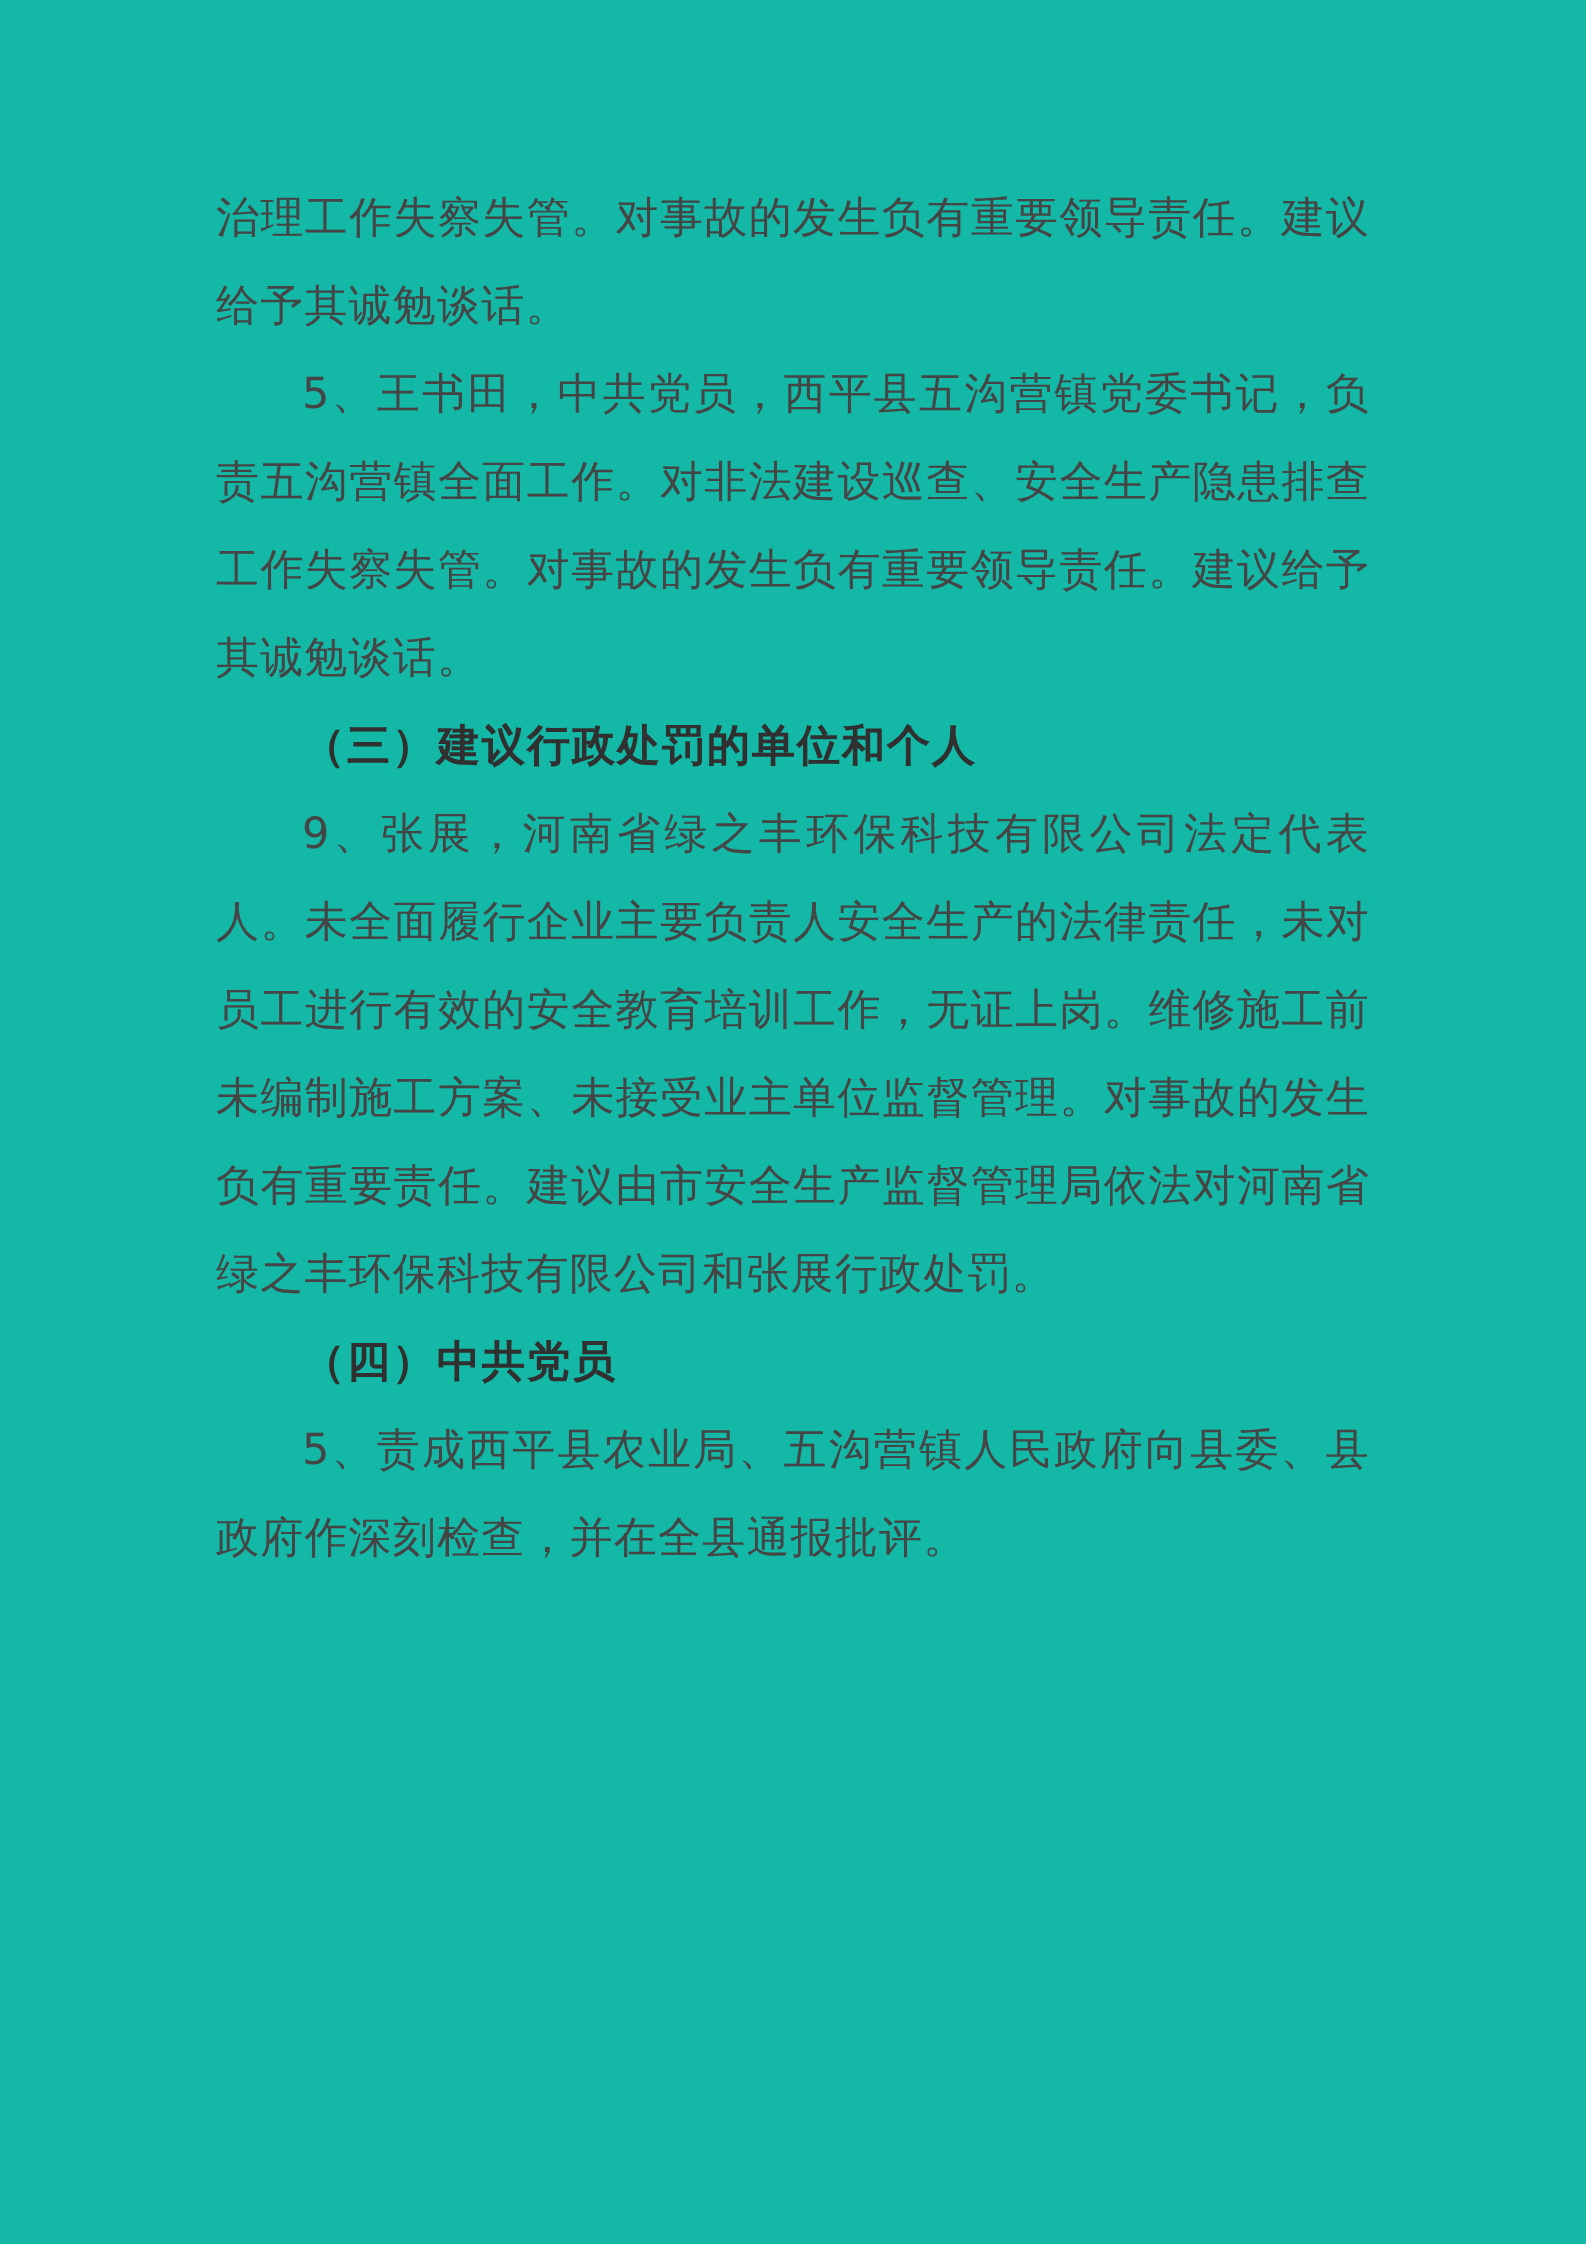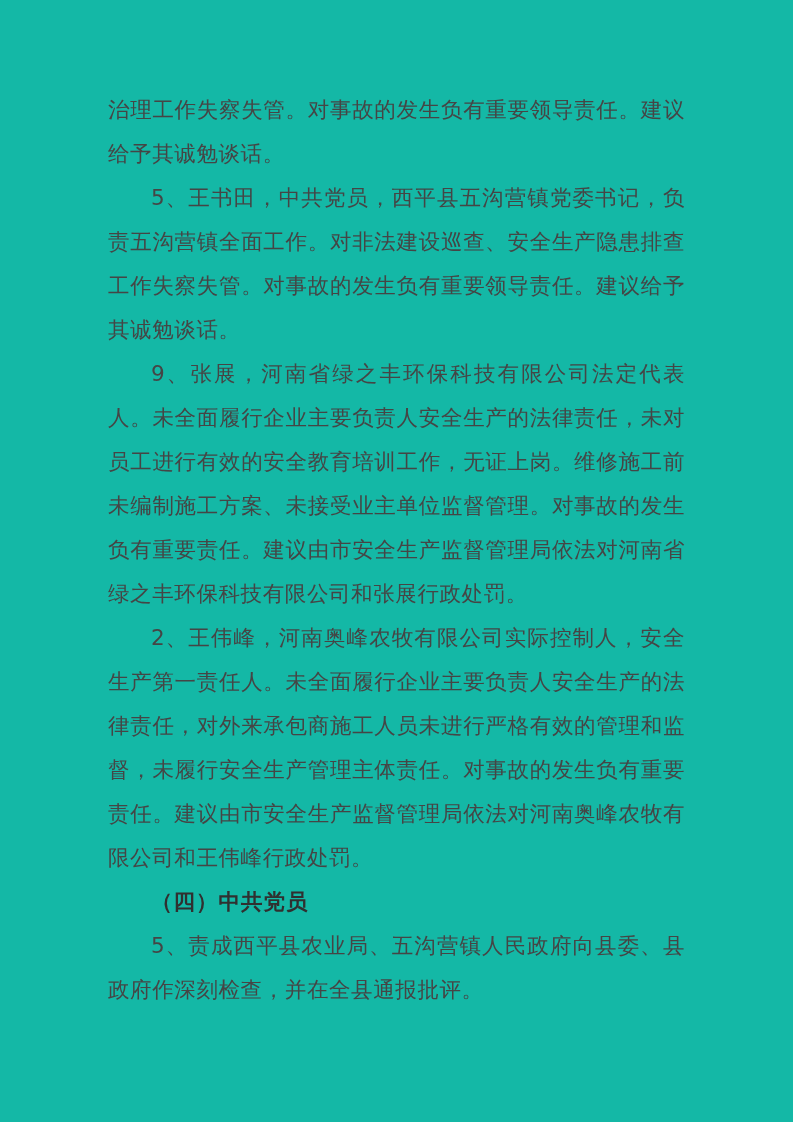--- a/index.html
+++ b/index.html
@@ -51,23 +51,23 @@
 </head>
 <body>
 
 <div class="page">
   <div class="doc-body">
 
     <p class="cont">治理工作失察失管。对事故的发生负有重要领导责任。建议给予其诚勉谈话。</p>
 
     <p class="para">5、王书田，中共党员，西平县五沟营镇党委书记，负责五沟营镇全面工作。对非法建设巡查、安全生产隐患排查工作失察失管。对事故的发生负有重要领导责任。建议给予其诚勉谈话。</p>
 
+    <p class="heading">（三）建议行政处罚的单位和个人</p>
 
     <p class="para">9、张展，河南省绿之丰环保科技有限公司法定代表人。未全面履行企业主要负责人安全生产的法律责任，未对员工进行有效的安全教育培训工作，无证上岗。维修施工前未编制施工方案、未接受业主单位监督管理。对事故的发生负有重要责任。建议由市安全生产监督管理局依法对河南省绿之丰环保科技有限公司和张展行政处罚。</p>
 
-    <p class="para">2、王伟峰，河南奥峰农牧有限公司实际控制人，安全生产第一责任人。未全面履行企业主要负责人安全生产的法律责任，对外来承包商施工人员未进行严格有效的管理和监督，未履行安全生产管理主体责任。对事故的发生负有重要责任。建议由市安全生产监督管理局依法对河南奥峰农牧有限公司和王伟峰行政处罚。</p>
 
     <p class="heading">（四）中共党员</p>
 
     <p class="para">5、责成西平县农业局、五沟营镇人民政府向县委、县政府作深刻检查，并在全县通报批评。</p>
 
   </div>
 </div>
 
 </body></html>

